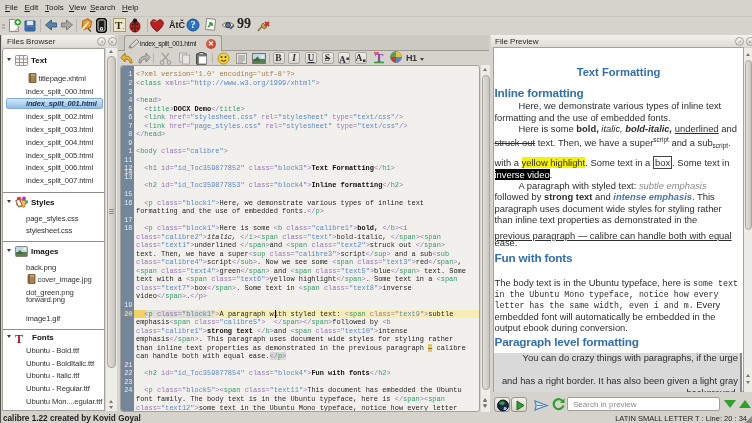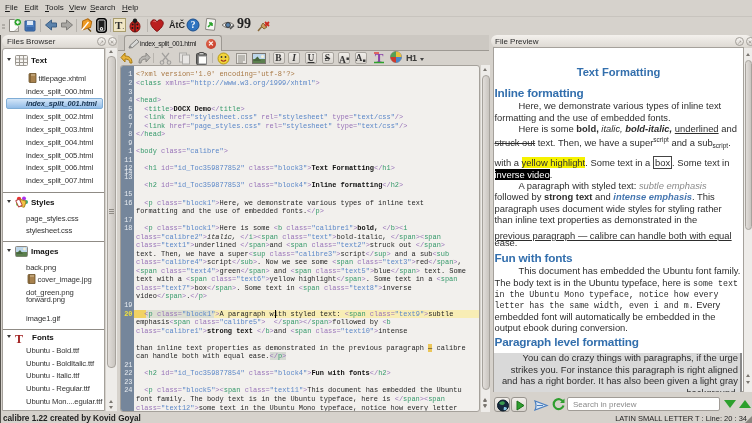--- a/index.html
+++ b/index.html
@@ -12,21 +12,21 @@
 }
 
 #menubar { position:absolute; left:0; top:0; width:752px; height:17px; font-size:8px; }
 #menubar span { position:absolute; top:2.5px; }
 #menubar u { text-decoration:underline; text-underline-offset:1px; }
 #menuline { position:absolute; left:0; top:16px; width:752px; height:1px; background:#c8c4be; }
 
 .tbi { position:absolute; top:18px; }
 .tsep1 { position:absolute; top:19px; width:1px; height:13px; background:#b8b4ae; }
 
-.dockhdr { position:absolute; top:35px; height:12px; border-radius:6px;
+.dockhdr { position:absolute; top:35px; height:12px; border-radius:1px;
   background:linear-gradient(#f4f1ed,#dedad4); }
 .dockhdr .t { position:absolute; left:5px; top:1.5px; font-size:8px; color:#2a2a2a; }
 .dbtn { position:absolute; top:1.5px; width:9px; height:9px; border-radius:50%;
   border:1px solid #a39f99; background:linear-gradient(#f8f6f3,#dcd8d2);
   color:#95918b; font-size:5.5px; text-align:center; line-height:8px; }
 
 #tree { position:absolute; left:2px; top:48px; width:103px; height:363px;
   background:#fff; border:1px solid #a5a19b; border-radius:3px 0 0 0; overflow:hidden; }
 .ti { position:absolute; font-size:7.7px; color:#333; white-space:pre; line-height:11px; letter-spacing:-0.15px; }
 .ti.sel { left:1px; right:1px; font-weight:bold; font-style:italic; color:#16324f;
@@ -492,20 +492,21 @@
       <div class="crow" style="top:248.7px">text. Then, we have a super<span class="pu">&lt;</span><span class="tg">sup</span> <span class="pu">class=</span><span class="av">"calibre3"</span><span class="pu">&gt;</span>script<span class="pu">&lt;/</span><span class="tg">sup</span><span class="pu">&gt;</span> and a sub<span class="pu">&lt;</span><span class="tg">sub</span></div>
       <div class="crow" style="top:257.3px"><span class="pu">class=</span><span class="av">"calibre4"</span><span class="pu">&gt;</span>script<span class="pu">&lt;/</span><span class="tg">sub</span><span class="pu">&gt;</span>. Now we see some <span class="pu">&lt;</span><span class="tg">span</span> <span class="pu">class=</span><span class="av">"text3"</span><span class="pu">&gt;</span>red<span class="pu">&lt;/</span><span class="tg">span</span><span class="pu">&gt;</span>,</div>
       <div class="crow" style="top:265.8px"><span class="pu">&lt;</span><span class="tg">span</span> <span class="pu">class=</span><span class="av">"text4"</span><span class="pu">&gt;</span>green<span class="pu">&lt;/</span><span class="tg">span</span><span class="pu">&gt;</span> and <span class="pu">&lt;</span><span class="tg">span</span> <span class="pu">class=</span><span class="av">"text5"</span><span class="pu">&gt;</span>blue<span class="pu">&lt;/</span><span class="tg">span</span><span class="pu">&gt;</span> text. Some</div>
       <div class="crow" style="top:274.4px">text with a <span class="pu">&lt;</span><span class="tg">span</span> <span class="pu">class=</span><span class="av">"text6"</span><span class="pu">&gt;</span>yellow highlight<span class="pu">&lt;/</span><span class="tg">span</span><span class="pu">&gt;</span>. Some text in a <span class="pu">&lt;</span><span class="tg">span</span></div>
       <div class="crow" style="top:282.9px"><span class="pu">class=</span><span class="av">"text7"</span><span class="pu">&gt;</span>box<span class="pu">&lt;/</span><span class="tg">span</span><span class="pu">&gt;</span>. Some text in <span class="pu">&lt;</span><span class="tg">span</span> <span class="pu">class=</span><span class="av">"text8"</span><span class="pu">&gt;</span>inverse</div>
       <div class="crow" style="top:291.4px">video<span class="pu">&lt;/</span><span class="tg">span</span><span class="pu">&gt;</span>.<span class="pu">&lt;/</span><span class="tg">p</span><span class="pu">&gt;</span></div>
       <div class="crow" style="top:300.0px"></div>
       <div class="crow" style="top:308.5px">  <span class="pu">&lt;</span><span class="tg">p</span> <span class="pu">class=</span><span class="av">"block1"</span><span class="pu">&gt;</span>A paragraph with styled text: <span class="pu">&lt;</span><span class="tg">span</span> <span class="pu">class=</span><span class="av">"text9"</span><span class="pu">&gt;</span>subtle</div>
       <div class="crow" style="top:317.1px">emphasis<span class="pu">&lt;</span><span class="tg">span</span> <span class="pu">class=</span><span class="av">"calibre5"</span><span class="pu">&gt;</span>  <span class="pu">&lt;/</span><span class="tg">span</span><span class="pu">&gt;</span><span class="pu">&lt;/</span><span class="tg">span</span><span class="pu">&gt;</span>followed by <span class="pu">&lt;</span><span class="tg">b</span></div>
       <div class="crow" style="top:325.6px"><span class="pu">class=</span><span class="av">"calibre1"</span><span class="pu">&gt;</span><b>strong text </b><span class="pu">&lt;/</span><span class="tg">b</span><span class="pu">&gt;</span>and <span class="pu">&lt;</span><span class="tg">span</span> <span class="pu">class=</span><span class="av">"text10"</span><span class="pu">&gt;</span>intense</div>
+      <div class="crow" style="top:334.1px">emphasis<span class="pu">&lt;/</span><span class="tg">span</span><span class="pu">&gt;</span>. This paragraph uses document wide styles for styling rather</div>
       <div class="crow" style="top:342.7px">than inline text properties as demonstrated in the previous paragraph <span class="hdash">—</span> calibre</div>
       <div class="crow" style="top:351.2px">can handle both with equal ease.<span class="hgr"><span class="pu">&lt;/</span><span class="tg">p</span><span class="pu">&gt;</span></span></div>
       <div class="crow" style="top:359.8px"></div>
       <div class="crow" style="top:368.3px">  <span class="pu">&lt;</span><span class="tg">h2</span> <span class="pu">id=</span><span class="av">"id_Toc359877854"</span> <span class="pu">class=</span><span class="av">"block4"</span><span class="pu">&gt;</span><b>Fun with fonts</b><span class="pu">&lt;/</span><span class="tg">h2</span><span class="pu">&gt;</span></div>
       <div class="crow" style="top:376.8px"></div>
       <div class="crow" style="top:385.4px">  <span class="pu">&lt;</span><span class="tg">p</span> <span class="pu">class=</span><span class="av">"block5"</span><span class="pu">&gt;</span><span class="pu">&lt;</span><span class="tg">span</span> <span class="pu">class=</span><span class="av">"text11"</span><span class="pu">&gt;</span>This document has embedded the Ubuntu</div>
       <div class="crow" style="top:393.9px">font family. The body text is in the Ubuntu typeface, here is <span class="pu">&lt;/</span><span class="tg">span</span><span class="pu">&gt;</span><span class="pu">&lt;</span><span class="tg">span</span></div>
       <div class="crow" style="top:402.5px"><span class="pu">class=</span><span class="av">"text12"</span><span class="pu">&gt;</span>some text in the Ubuntu Mono typeface, notice how every letter</div>
     <div id="cursor"></div>
   </div>
@@ -521,24 +522,22 @@
     <div class="pline" style="top:87.4px;left:1.5px;"><s>struck out</s> text. Then, we have a super<sup>script</sup> and a sub<sub>script</sub>.</div>
     <div class="pline" style="top:110.2px;left:1.5px;">with a <span style="background:#f6f200">yellow highlight</span>. Some text in a <span style="border:1px solid #444;padding:0 1px">box</span>. Some text in</div>
     <div class="pline" style="top:121.6px;left:1.5px;"><span style="background:#000;color:#fff">inverse video</span>.</div>
     <div class="pline" style="top:133.0px;left:1.5px;"><span style="display:inline-block;width:24px"></span>A paragraph with styled text: <i style="color:#8a8a8a">subtle emphasis</i></div>
     <div class="pline" style="top:144.4px;left:1.5px;">followed by <b>strong text</b> and <b><i style="color:#4576b0">intense emphasis</i></b>. This</div>
     <div class="pline" style="top:155.8px;left:1.5px;">paragraph uses document wide styles for styling rather</div>
     <div class="pline" style="top:167.2px;left:1.5px;">than inline text properties as demonstrated in the</div>
     <div class="pline" style="top:183px;left:1.5px;text-decoration:underline;">previous paragraph — calibre can handle both with equal</div>
     <div class="pline" style="top:190.0px;left:1.5px;">ease.</div>
     <div class="pline ph2" style="top:206.4px;left:1.5px;"><b>Fun with fonts</b></div>
-    <div class="pline" style="top:218.2px;left:1.5px;"><span style="display:inline-block;width:24px"></span>This document has embedded the Ubuntu font family.</div>
     <div class="pline" style="top:229.6px;left:1.5px;">The body text is in the Ubuntu typeface, here is <span style="font-family:&quot;Liberation Mono&quot;,monospace;font-size:8.3px">some text</span></div>
     <div class="pline" style="top:241.0px;left:1.5px;"><span style="font-family:&quot;Liberation Mono&quot;,monospace;font-size:8.3px">in the Ubuntu Mono typeface, notice how every</span></div>
     <div class="pline" style="top:252.4px;left:1.5px;"><span style="font-family:&quot;Liberation Mono&quot;,monospace;font-size:8.3px">letter has the same width, even i and m.</span> Every</div>
     <div class="pline" style="top:263.8px;left:1.5px;">embedded font will automatically be embedded in the</div>
     <div class="pline" style="top:275.2px;left:1.5px;">output ebook during conversion.</div>
     <div class="pline ph2" style="top:290.0px;left:1.5px;"><b>Paragraph level formatting</b></div>
     <div class="pline" style="top:305.4px;right:6px;text-align:right;">You can do crazy things with paragraphs, if the urge</div>
-    <div class="pline" style="top:316.8px;right:6px;text-align:right;">strikes you. For instance this paragraph is right aligned</div>
     <div class="pline" style="top:328.2px;right:6px;text-align:right;">and has a right border. It has also been given a light gray</div>
     <div class="pline" style="top:339.6px;right:6px;text-align:right;">background.</div>
 </div>
 
 </body></html>

